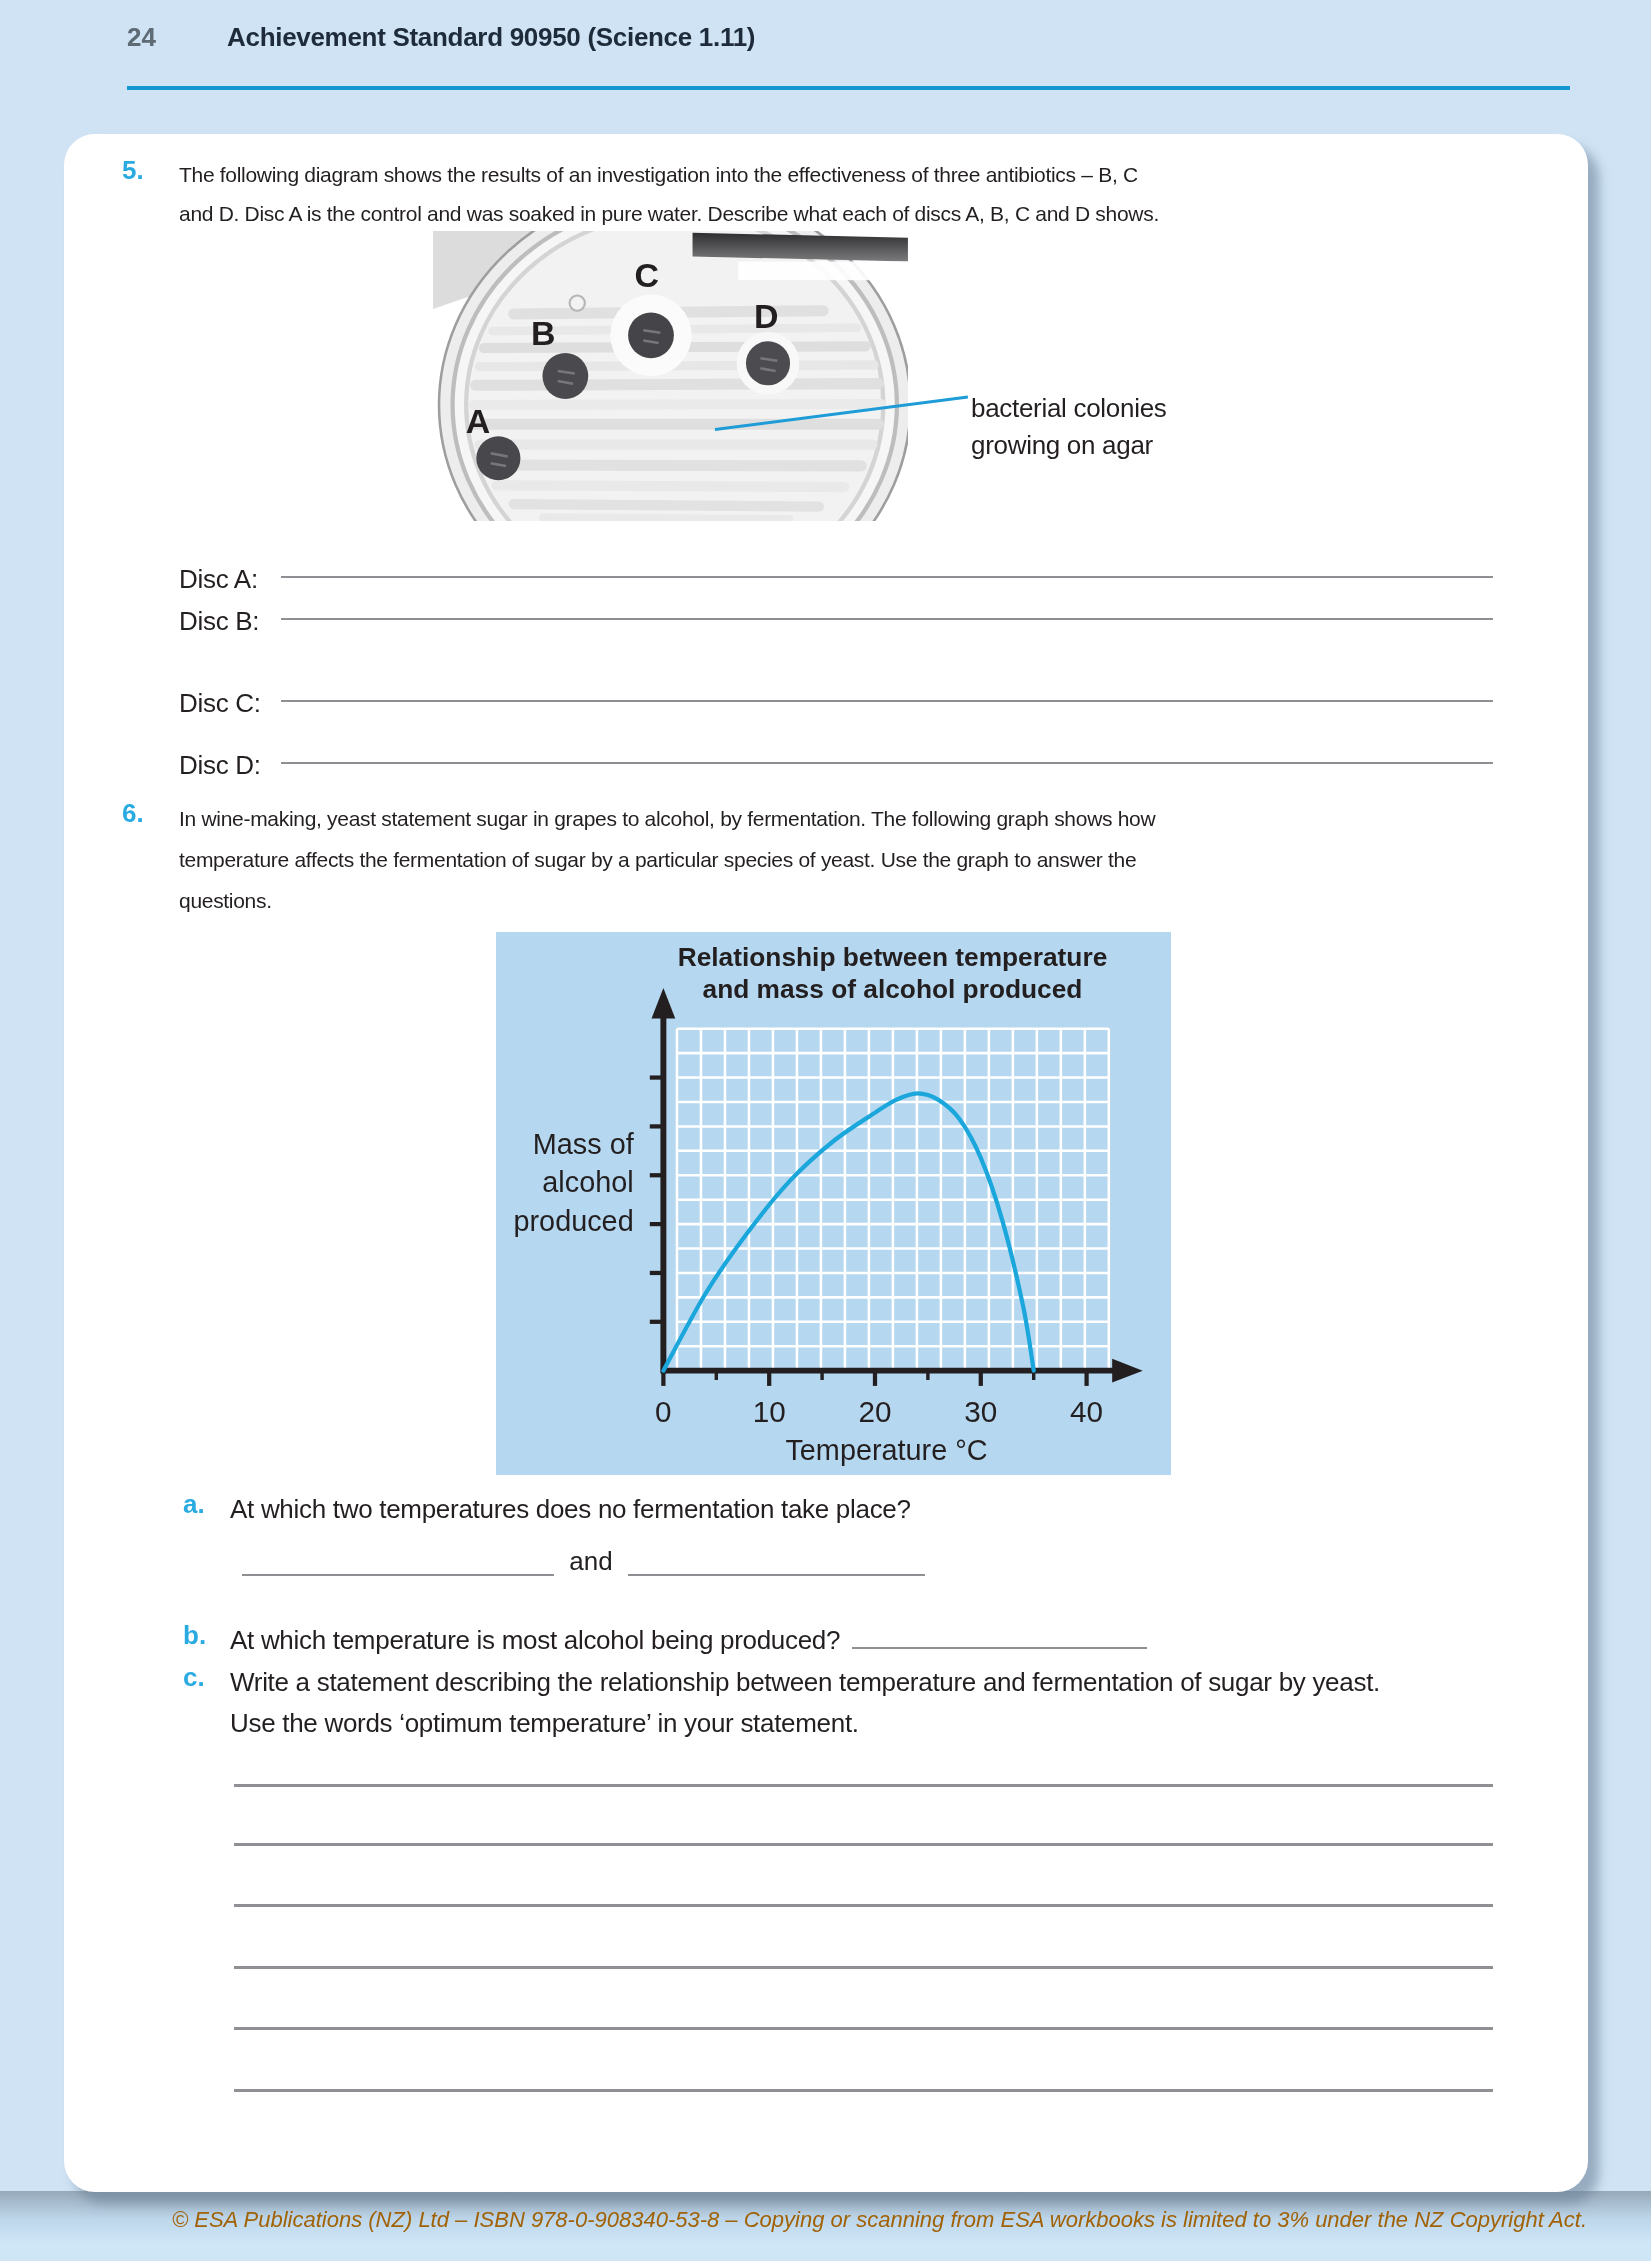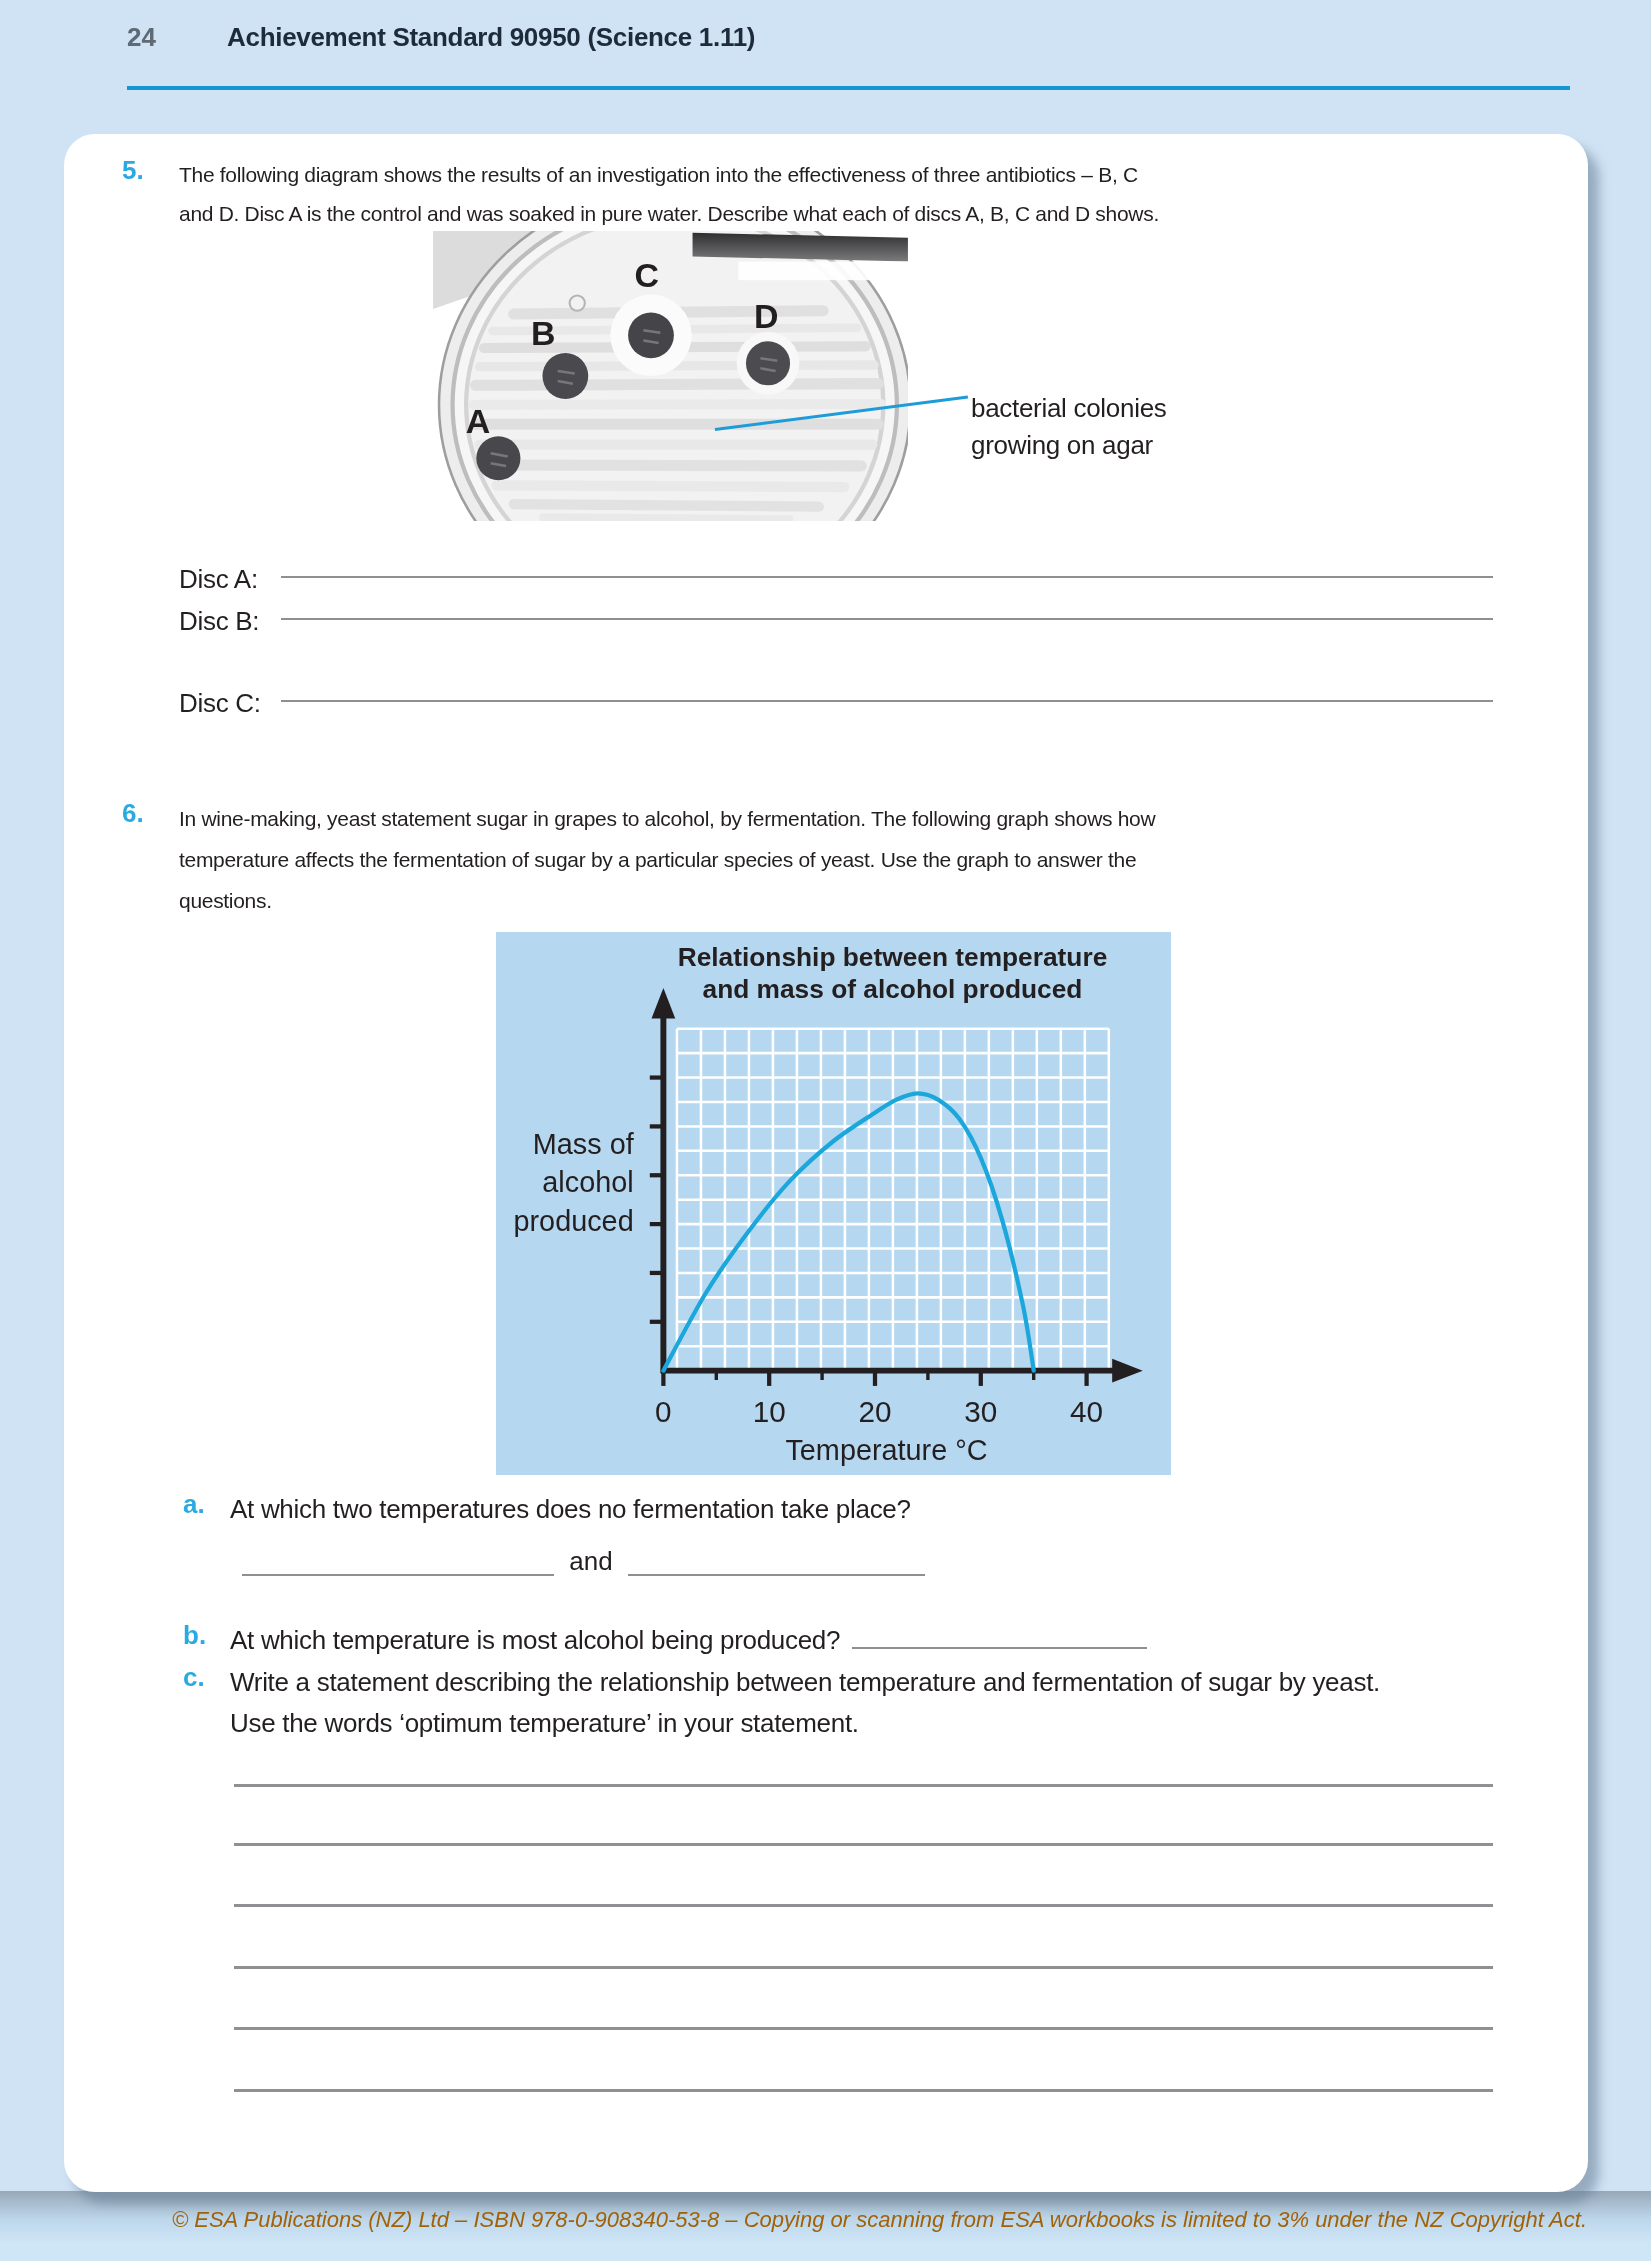--- a/index.html
+++ b/index.html
@@ -146,20 +146,24 @@
   <div class="abs disc-row" style="top:429px;">
     <span class="lbl">Disc A:</span>
     <div class="fill-line"></div>
   </div>
   <div class="abs disc-row" style="top:471px;">
     <span class="lbl">Disc B:</span>
     <div class="fill-line"></div>
   </div>
   <div class="abs disc-row" style="top:553px;">
     <span class="lbl">Disc C:</span>
+    <div class="fill-line"></div>
+  </div>
+  <div class="abs disc-row" style="top:615px;">
+    <span class="lbl">Disc D:</span>
     <div class="fill-line"></div>
   </div>
 
   <div class="abs qnum" style="left:58px;top:664px;">6.</div>
   <div class="abs q6-lines">
     <div class="qline" style="line-height:41px;">In wine-making, yeast statement sugar in grapes to alcohol, by fermentation. The following graph shows how</div>
     <div class="qline" style="line-height:41px;">temperature affects the fermentation of sugar by a particular species of yeast. Use the graph to answer the</div>
     <div class="qline" style="line-height:41px;">questions.</div>
   </div>
 

